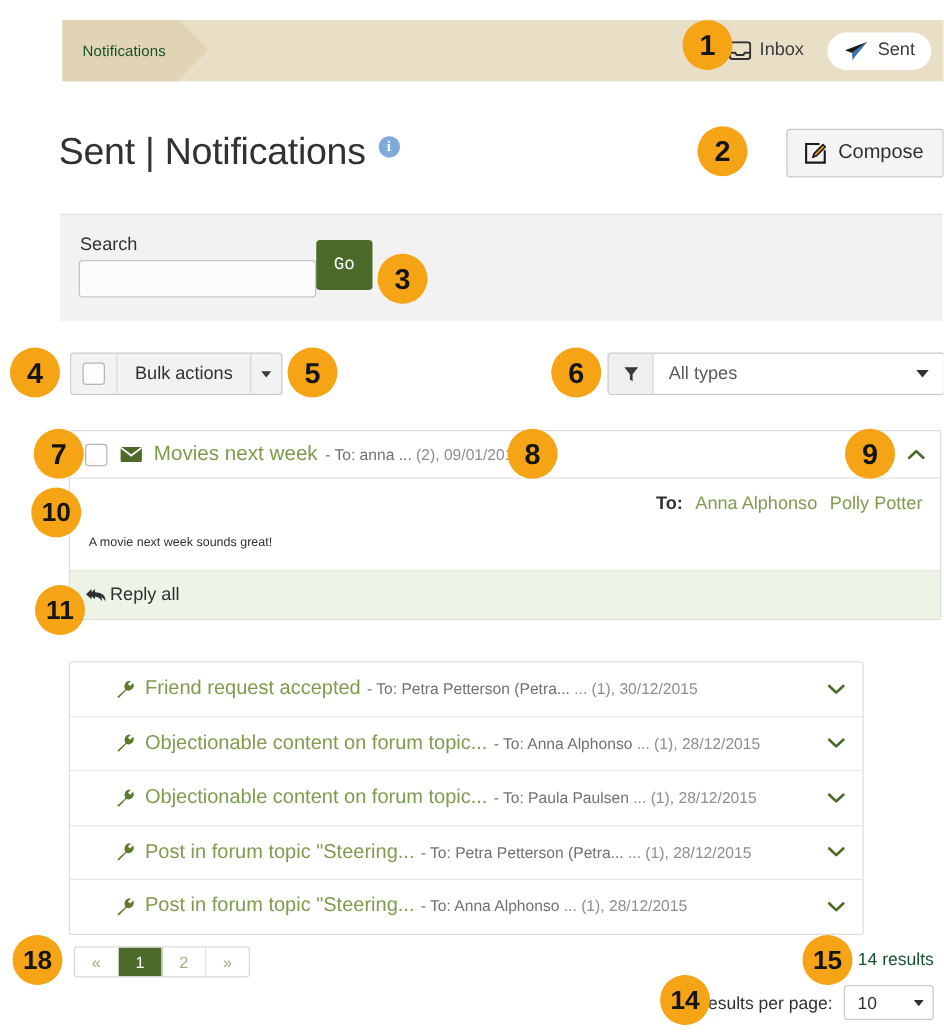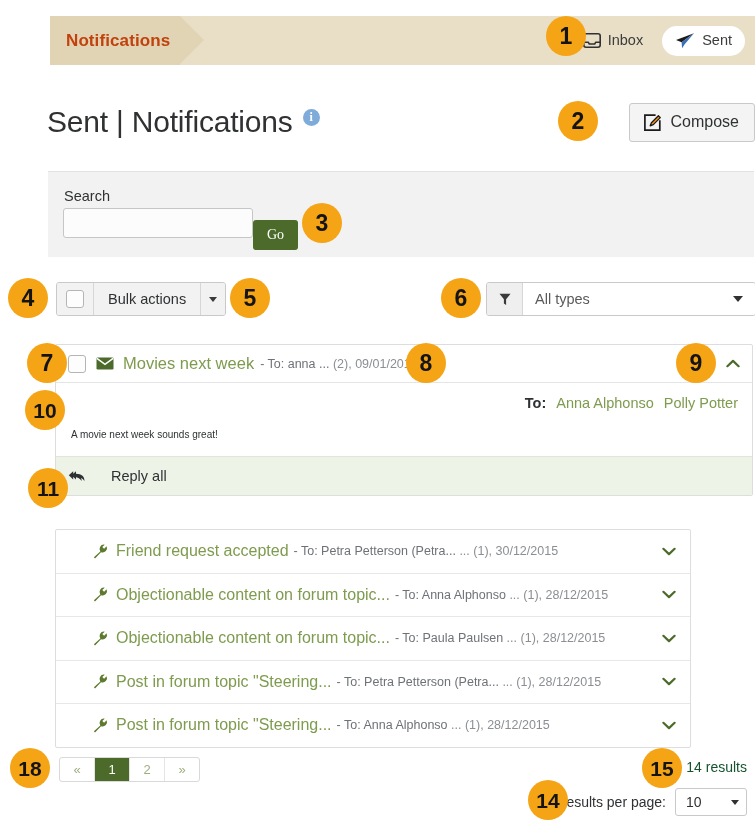--- a/index.html
+++ b/index.html
@@ -41,23 +41,23 @@
     position: absolute;
     right: -24px;
     top: 0;
     width: 0;
     height: 0;
     border-top: 24.5px solid transparent;
     border-bottom: 24.5px solid transparent;
     border-left: 24px solid #e0d4b4;
   }
   .topbar-title {
-    font-size: 17px;
-    font-weight: bold;
-    color: #c2410c;
+    font-size: 12px;
+    font-weight: normal;
+    color: #14532d;
     letter-spacing: 0.1px;
   }
   .topbar-right {
     margin-left: auto;
     display: flex;
     align-items: center;
     padding-right: 10px;
     gap: 6px;
     text-align: center;
   }
@@ -152,29 +152,29 @@
     border: 1px solid #c6c6c6;
     border-radius: 3px;
     background: #fcfcfc;
     font-size: 14px;
     font-family: "Liberation Sans", sans-serif;
     box-sizing: content-box;
   }
   .go-btn {
     position: absolute;
     left: 205px;
-    top: 48px;
+    top: 20px;
     width: 45px;
-    height: 30px;
+    height: 40px;
     background: #4c6b2a;
     color: #ffffff;
     border: none;
     border-radius: 3px;
     font-size: 14px;
-    font-family: Liberation Serif, serif;
+    font-family: Liberation Mono, monospace;
     cursor: pointer;
   }
 
   
   .bulk-group {
     position: absolute;
     left: 56px;
     top: 282px;
     display: flex;
     align-items: stretch;
@@ -327,21 +327,21 @@
     margin-bottom: 6px;
     margin-top: 10px;
   }
   .reply-bar {
     background: #eef3e7;
     border-top: 1px solid #e0e7d6;
     height: 38px;
     display: flex;
     align-items: center;
     padding-left: 12px;
-    gap: 26px;
+    gap: 3px;
     cursor: pointer;
   }
   .icon-replyall { width: 17px; height: 13px; display:block; }
   .reply-bar .rlabel { font-size: 14.5px; color: #2f3133; }
 
   
   .list-card {
     position: absolute;
     left: 55px;
     top: 529px;

